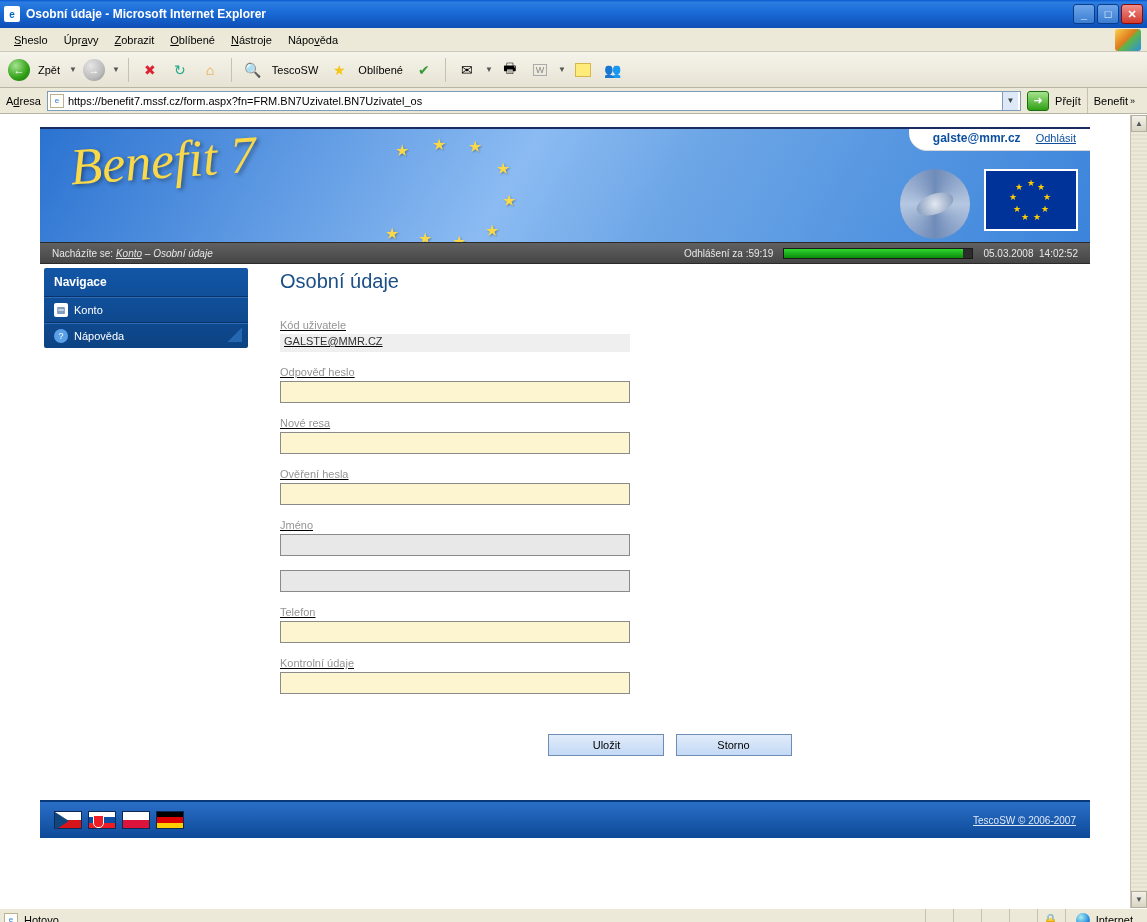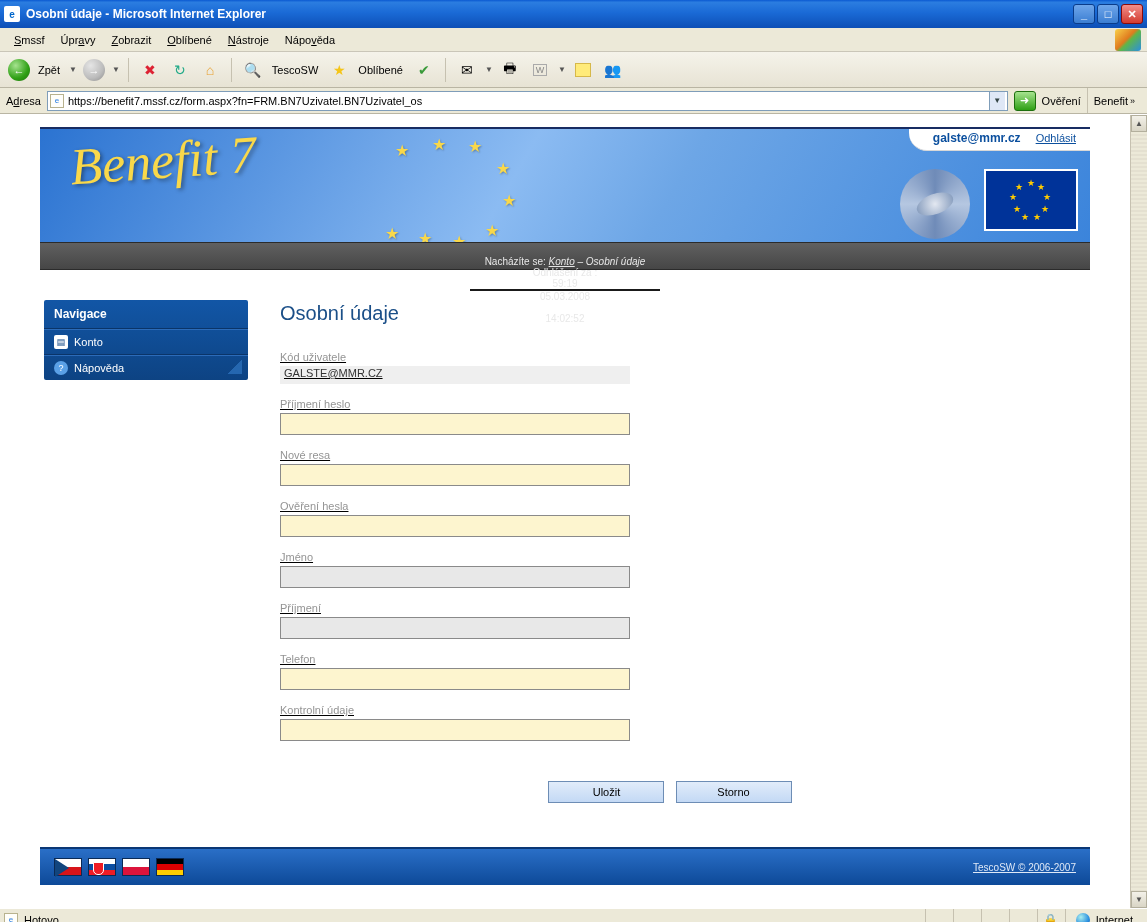--- a/index.html
+++ b/index.html
@@ -60,28 +60,28 @@
   .header .star { position:absolute; color:#f9d84a; font-size: 16px; text-shadow:1px 1px 2px rgba(0,0,0,.3);}
   .header .badge { position:absolute; right: 120px; top: 40px; width:70px; height:70px; border-radius:50%; background: conic-gradient(#6f8bb8,#b5c7e1,#6f8bb8,#b5c7e1,#6f8bb8); display:flex; align-items:center; justify-content:center;}
   .header .badge::after{ content:""; width:38px; height:20px; background: radial-gradient(circle,#e3e8f1,#7d95b8); border-radius:50%; transform: rotate(-20deg); }
   .header .euflag { position:absolute; right: 12px; top: 40px; width: 94px; height: 62px; background:#003399; border:2px solid #fff; display:flex; align-items:center; justify-content:center; }
   .header .euflag .ring { position:relative; width:40px; height:40px; }
   .header .euflag .ring span { position:absolute; color:#ffcc00; font-size:9px; }
   .userbar { position:absolute; right:0; top:0; background:#fff; padding: 2px 14px 5px 24px; border-bottom-left-radius: 18px; border-bottom:1px solid #d8d8d8; font-size:11px; }
   .userbar .email { color:#0b4f9e; font-weight:bold; margin-right: 12px; font-size:12px;}
   .userbar a { color:#0b4f9e; text-decoration: underline; }
 
-  .breadcrumb { height: 22px; background: linear-gradient(to bottom,#606060,#464646); color:#e8e8e8; font-size:10px; display:flex; align-items:center; padding: 13px 12px; border-top:1px solid #2b2b2b; border-bottom:1px solid #2b2b2b;flex-direction:column;}
+  .breadcrumb { height: 22px; background: linear-gradient(to bottom,#606060,#464646); color:#e8e8e8; font-size:10px; display:flex; align-items:center; padding: 6px 12px; border-top:1px solid #2b2b2b; border-bottom:1px solid #2b2b2b;}
   .breadcrumb .left { flex:1; }
   .breadcrumb a { color:#e5e5e5; text-decoration:underline; font-style: italic;}
   .breadcrumb .em { font-style: italic; }
   .breadcrumb .progress { width: 190px; height: 11px; background:#2c2c2c; margin: 0 10px; border:1px solid #1a1a1a; display:inline-block; position:relative;}
   .breadcrumb .progress .fill { position:absolute; left:0; top:0; bottom:0; width:95%; background:linear-gradient(to bottom,#2fd92f,#0b8a0b);}
   
-  .body { display:flex; padding: 28px 0 24px 0; background: #fff; }
+  .body { display:flex; padding: 2px 0 24px 0; background: #fff; }
   .sidebar { width: 208px; padding-left:4px;}
   .nav { background: linear-gradient(to bottom,#1256a6,#0d4383); color:#fff; border-radius: 2px; margin-top:2px;}
   .nav .navtitle { padding: 7px 10px; font-weight:bold; font-size:12px; border-bottom: 1px solid #0a3468;}
   .nav .navitem { padding: 5px 10px; font-size:11px; border-top:1px solid #2b6bb9; border-bottom:1px solid #0a3468; display:flex; align-items:center; gap:6px; cursor:default;}
   .nav .navitem .ni-icon { width:14px; height:14px; background:#fff; border-radius:2px; display:flex; align-items:center; justify-content:center; font-size:9px; color:#0d4383;}
   .nav .navitem .ni-icon.help { border-radius:50%; background:#5aa0e6; color:#fff;}
   .nav .navitem:last-child { border-bottom:none; border-bottom-left-radius:2px; border-bottom-right-radius:2px; position:relative;}
   .nav .navitem:last-child::after { content:""; position:absolute; right:6px; top:4px; width:14px; height:14px; background: linear-gradient(135deg, transparent 49%, #2567b0 50%);}
 
   .content { flex:1; padding: 4px 30px 0 32px; }
@@ -123,21 +123,21 @@
   <div class="ie-icon">e</div>
   <div class="title">Osobní údaje - Microsoft Internet Explorer</div>
   <div class="winbtns">
     <div class="winbtn">_</div>
     <div class="winbtn">□</div>
     <div class="winbtn close">✕</div>
   </div>
 </div>
 
 <div class="menubar">
-  <div class="menuitem"><u>S</u><span>mssf</span></div>
+  <div class="menuitem"><u>S</u><span>heslo</span></div>
   <div class="menuitem">Úpr<u>a</u>vy</div>
   <div class="menuitem"><u>Z</u>obrazit</div>
   <div class="menuitem"><u>O</u>blíbené</div>
   <div class="menuitem"><u>N</u>ástroje</div>
   <div class="menuitem">Nápo<u>v</u>ěda</div>
   <div class="iepatch"></div>
 </div>
 
 <div class="toolbar">
   <div class="tbtn">
@@ -192,21 +192,21 @@
 </div>
 
 <div class="addrbar">
   <span class="lbl">A<u>d</u>resa</span>
   <div class="addrfield">
     <div class="pageicon">e</div>
     <input type="text" value="https://benefit7.mssf.cz/form.aspx?fn=FRM.BN7Uzivatel.BN7Uzivatel_os" style="">
     <div class="ddl">▼</div>
   </div>
   <div class="gobtn">➜</div>
-  <span class="gotxt">Ověření</span>
+  <span class="gotxt">Přejít</span>
   <div class="links">
     <span>Benefit</span>
     <span style="font-size:9px;">»</span>
   </div>
 </div>
 
 <div class="viewport">
   <div class="pagewrap">
     <div class="page">
       <div class="topstrip"></div>
@@ -275,41 +275,40 @@
 
         <div class="content">
           <h1>Osobní údaje</h1>
 
           <div class="field">
             <label>Kód uživatele</label>
             <div class="ro">GALSTE@MMR.CZ</div>
           </div>
 
           <div class="field">
-            <label>Příjmení heslo</label>
+            <label>Odpověď heslo</label>
             <input type="password" style="">
           </div>
 
           <div class="field">
             <label>Nové resa</label>
             <input type="password" style="">
           </div>
 
           <div class="field">
             <label>Ověření hesla</label>
             <input type="password" style="">
           </div>
 
           <div class="field">
             <label>Jméno</label>
             <input type="text" class="gray" style="">
           </div>
 
           <div class="field">
-            <label>Příjmení</label>
             <input type="text" class="gray" style="">
           </div>
 
           <div class="field">
             <label>Telefon</label>
             <input type="text" style="">
           </div>
 
           <div class="field">
             <label>Kontrolní údaje</label>

